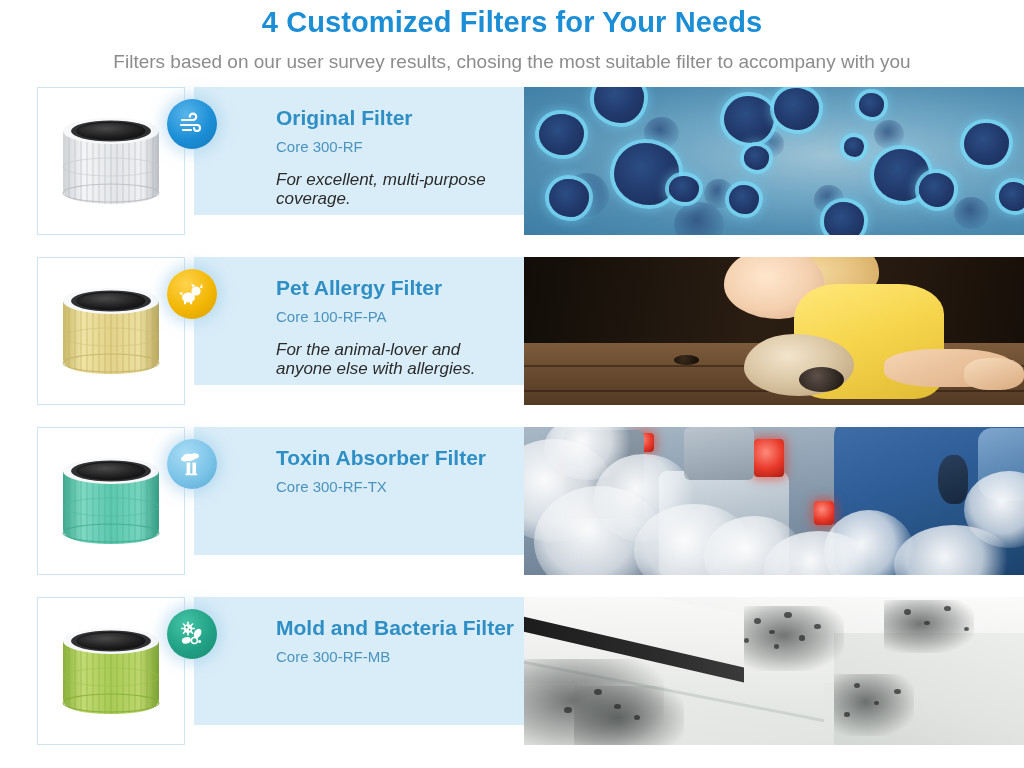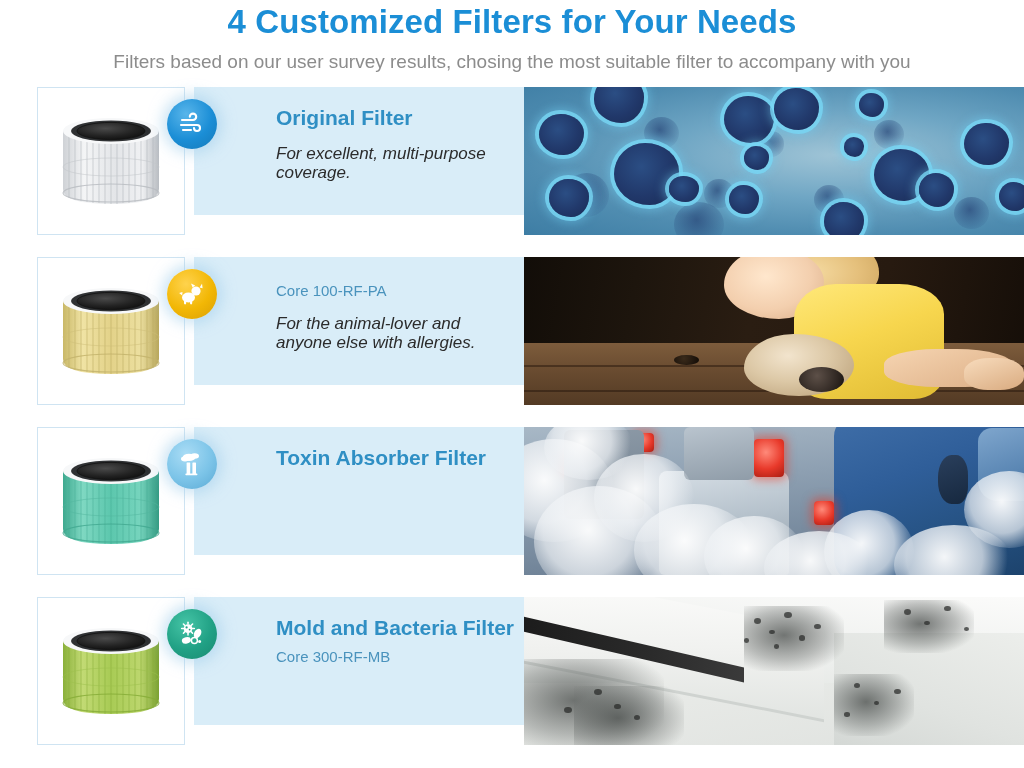--- a/index.html
+++ b/index.html
@@ -8,21 +8,21 @@
     background:#ffffff;
     font-family:"Liberation Sans", sans-serif;
     -webkit-font-smoothing:antialiased;
   }
   .page { position:relative; width:1024px; height:768px; background:#fff; }
 
   
   .header { padding-top:2px; }
   .title {
     text-align:center;
-    font-size:33px;
+    font-size:29px;
     font-weight:bold;
     color:#1b8ed6;
     letter-spacing:0.1px;
     line-height:40px;
     white-space:nowrap;
   }
   .subtitle {
     margin-top:7px;
     text-align:center;
     font-size:19px;
@@ -296,20 +296,21 @@
         <div class="badge" style="background:radial-gradient(circle at 38% 30%, #58b5ea 0%, #1b8ed6 55%, #1579b8 100%);">
           <svg width="30" height="30" viewBox="0 0 30 30">
             <g fill="none" stroke="#ffffff" stroke-width="2.1" stroke-linecap="round">
               <path d="M5 11 H16 a3.2 3.2 0 1 0 -3.2 -3.2"></path>
               <path d="M4 16 H20 a3 3 0 1 1 -3 3"></path>
               <path d="M6 21 H14"></path>
             </g>
           </svg>
         </div>
         <div class="f-name">Original Filter</div>
+        <div class="f-model">Core 300-RF</div>
         <div class="f-desc">For excellent, multi-purpose coverage.</div>
       </div>
 
       <div class="photo">
         <div class="photo-inner">
           <div class="microbe-bg"></div>
           <div class="blur-dot" style="left:8%;top:58%;width:9%;height:30%;"></div>
           <div class="blur-dot" style="left:24%;top:20%;width:7%;height:22%;"></div>
           <div class="blur-dot" style="left:36%;top:62%;width:6%;height:20%;"></div>
           <div class="blur-dot" style="left:47%;top:30%;width:5%;height:17%;"></div>
@@ -388,20 +389,21 @@
               <ellipse cx="11.5" cy="18.5" rx="6.5" ry="5"></ellipse>
               <circle cx="19" cy="12" r="4.6"></circle>
               <path d="M15.6 8.6 l-1.6 -4.2 l4.2 2.2 z"></path>
               <path d="M22.6 8.4 l2.4 -3.6 l0.6 4.4 z"></path>
               <path d="M5.2 16.4 l-3.1 -2.4 l3.4 -1.1 z"></path>
               <rect x="7" y="21" width="2.2" height="4.4" rx="1.1"></rect>
               <rect x="13" y="21" width="2.2" height="4.4" rx="1.1"></rect>
             </g>
           </svg>
         </div>
+        <div class="f-name">Pet Allergy Filter</div>
         <div class="f-model">Core 100-RF-PA</div>
         <div class="f-desc">For the animal-lover and anyone else with allergies.</div>
       </div>
 
       <div class="photo">
         <div class="photo-inner">
           <div class="dog-bg"></div>
           <div class="deck"></div>
           <div class="deck-line" style="bottom:26%;"></div>
           <div class="deck-line" style="bottom:9%;"></div>
@@ -469,20 +471,21 @@
               <ellipse cx="12" cy="8.4" rx="6.4" ry="3.6"></ellipse>
               <ellipse cx="17.6" cy="7" rx="4.4" ry="2.8"></ellipse>
               <ellipse cx="8" cy="10" rx="4" ry="2.4"></ellipse>
               <rect x="9.6" y="13.4" width="3.6" height="11.6" rx="0.6"></rect>
               <rect x="15.4" y="13.4" width="3.6" height="11.6" rx="0.6"></rect>
               <rect x="8.4" y="24.4" width="12" height="1.8" rx="0.7"></rect>
             </g>
           </svg>
         </div>
         <div class="f-name">Toxin Absorber Filter</div>
+        <div class="f-model">Core 300-RF-TX</div>
       </div>
 
       <div class="photo">
         <div class="photo-inner">
           <div style="position:absolute;inset:0;background:linear-gradient(175deg,#a8b8c6 0%,#8ea0b2 35%,#76899d 70%,#61748a 100%);"></div>
           <div class="car-blue">
             <div class="car-window"></div>
             <div class="mirror"></div>
           </div>
           <div class="car-silver"></div>

